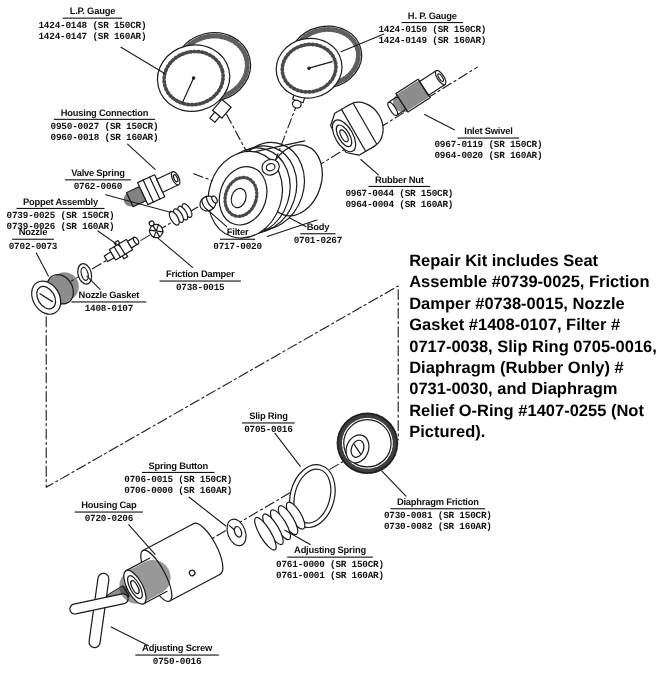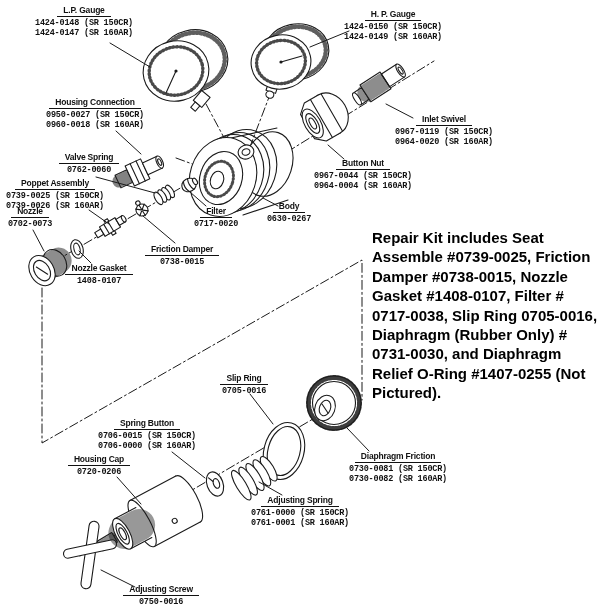--- a/index.html
+++ b/index.html
@@ -270,41 +270,41 @@
     <div class="pnum">0738-0015</div>
   </div>
 
   <div class="plabel" style="left:171px;top:206px;width:90px">
     <span class="ptitle">Filter</span>
     <div class="pnum">0717-0020</div>
   </div>
 
   <div class="plabel" style="left:244px;top:201px;width:90px">
     <span class="ptitle">Body</span>
-    <div class="pnum">0630-0267</div>
+    <div class="pnum">0701-0267</div>
   </div>
 
   <div class="plabel" style="left:382px;top:114px;width:124px">
     <span class="ptitle">Inlet Swivel</span>
     <div class="pnum">0967-0119 (SR 150CR)</div>
     <div class="pnum">0964-0020 (SR 160AR)</div>
   </div>
 
   <div class="plabel" style="left:301px;top:158px;width:124px">
-    <span class="ptitle">Button Nut</span>
+    <span class="ptitle">Rubber Nut</span>
     <div class="pnum">0967-0044 (SR 150CR)</div>
     <div class="pnum">0964-0004 (SR 160AR)</div>
   </div>
 
   <div class="plabel" style="left:194px;top:373px;width:100px">
     <span class="ptitle">Slip Ring</span>
     <div class="pnum">0705-0016</div>
   </div>
 
-  <div class="plabel" style="left:85px;top:418px;width:124px">
+  <div class="plabel" style="left:100px;top:418px;width:124px">
     <span class="ptitle">Spring Button</span>
     <div class="pnum">0706-0015 (SR 150CR)</div>
     <div class="pnum">0706-0000 (SR 160AR)</div>
   </div>
 
   <div class="plabel" style="left:44px;top:454px;width:110px">
     <span class="ptitle">Housing Cap</span>
     <div class="pnum">0720-0206</div>
   </div>
 

